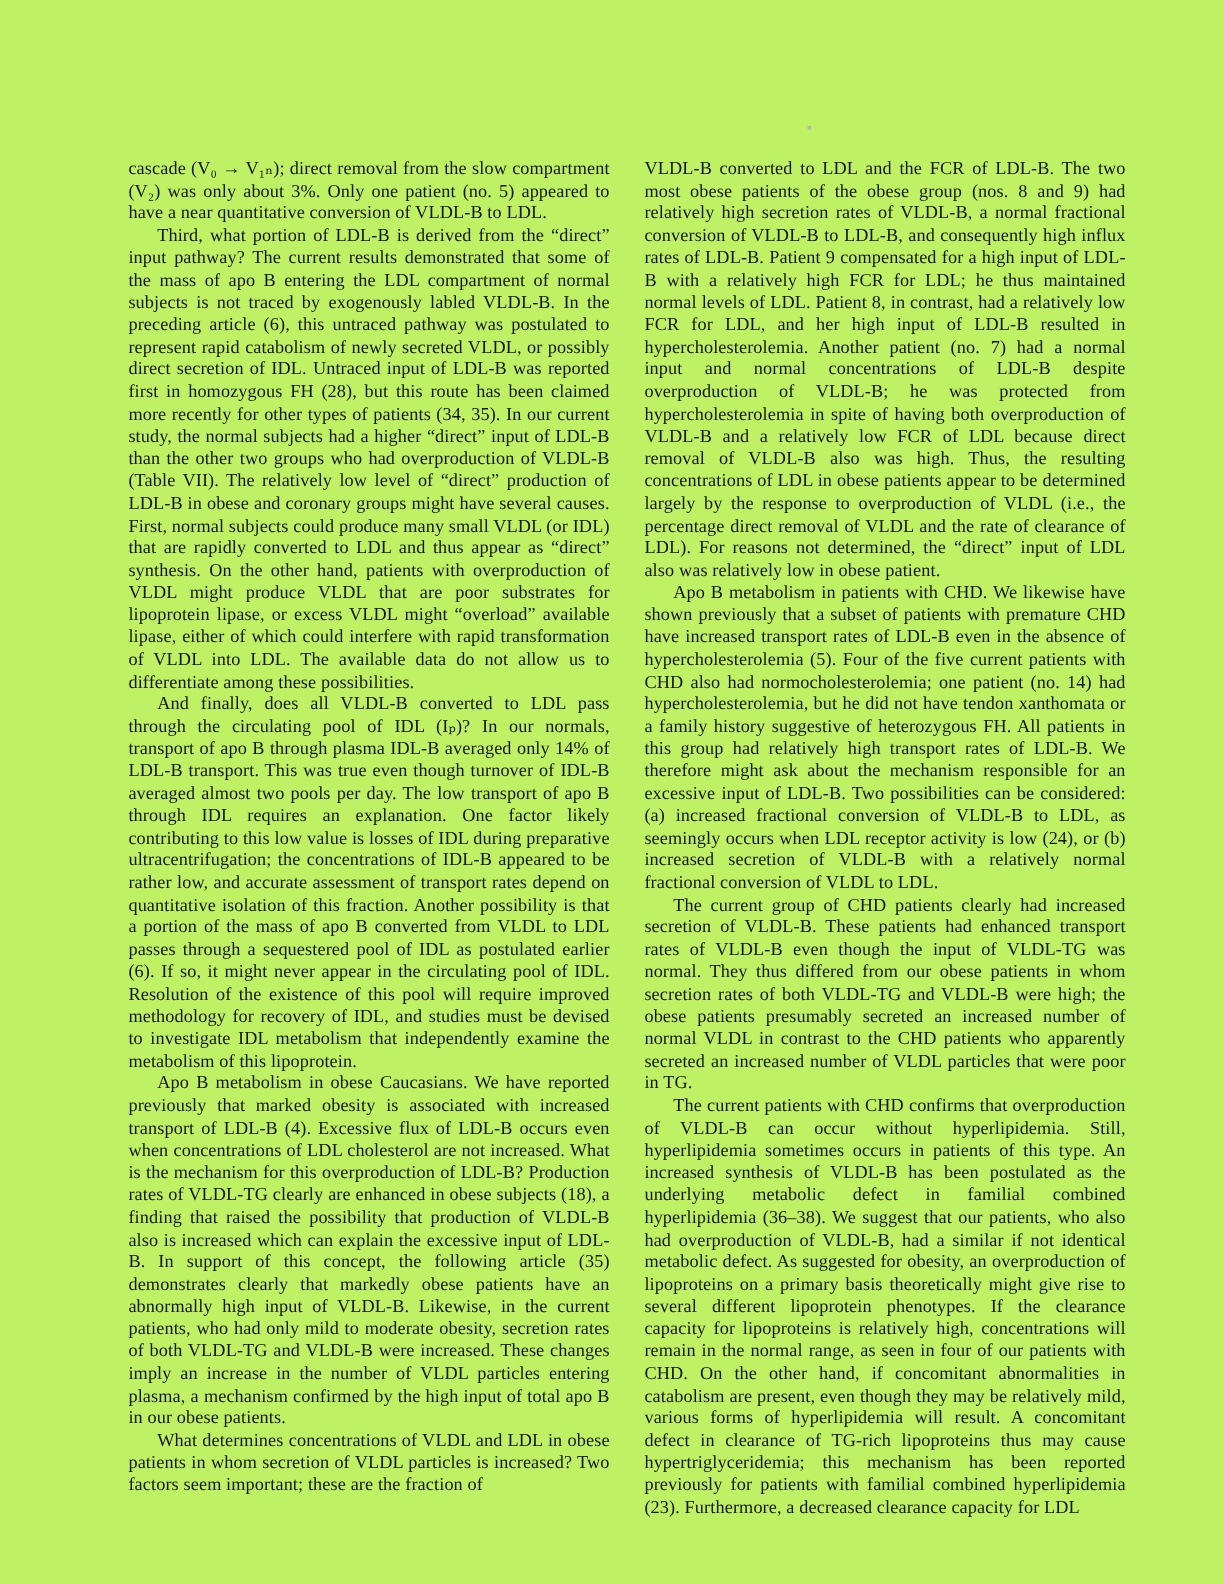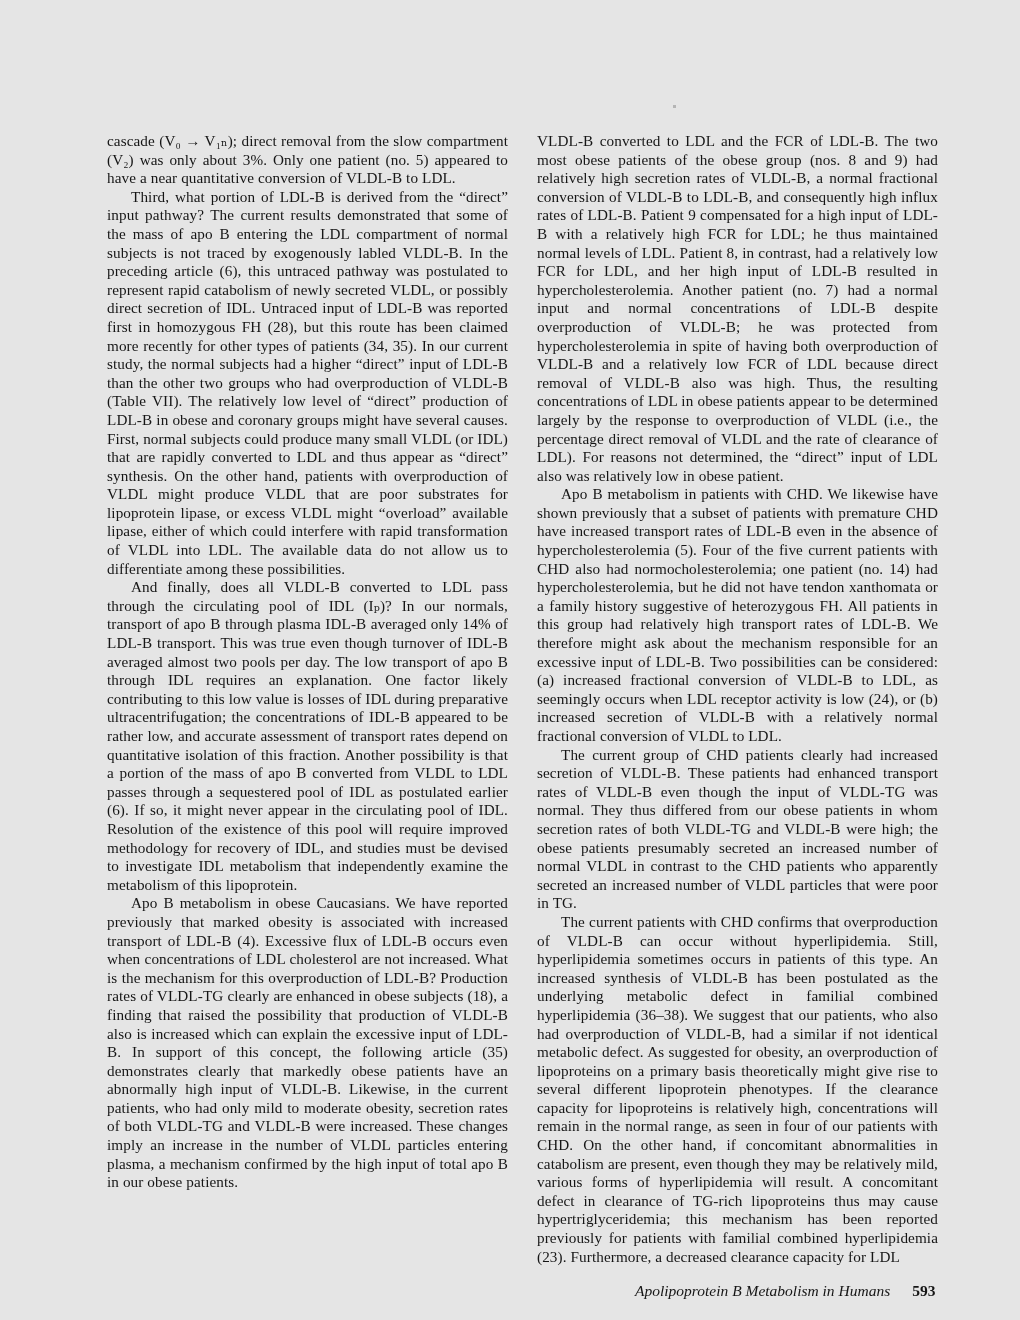--- a/index.html
+++ b/index.html
@@ -4,21 +4,21 @@
 <style>
   html, body {
     margin: 0;
     padding: 0;
     background: #ffffff;
   }
   .page {
     position: relative;
     width: 1020px;
     height: 1320px;
-    background: #e5e5e5;
+    background: #bef264;
     font-family: "Liberation Serif", "DejaVu Serif", serif;
     color: #151515;
     overflow: hidden;
   }
   .columns {
     position: absolute;
     left: 107px;
     top: 132px;
     width: 831px;
     display: flex;
@@ -71,28 +71,26 @@
 
   <div class="artifact"></div>
 
   <div class="columns">
 
     <div class="column">
       <p class="para noindent"><span class="lead-italic"></span><span>cascade (V₀ → V₁ₙ); direct removal from the slow compartment (V₂) was only about 3%. Only one patient (no. 5) appeared to have a near quantitative conversion of VLDL-B to LDL.</span></p>
       <p class="para"><span class="lead-italic"></span><span>Third, what portion of LDL-B is derived from the “direct” input pathway? The current results demonstrated that some of the mass of apo B entering the LDL compartment of normal subjects is not traced by exogenously labled VLDL-B. In the preceding article (6), this untraced pathway was postulated to represent rapid catabolism of newly secreted VLDL, or possibly direct secretion of IDL. Untraced input of LDL-B was reported first in homozygous FH (28), but this route has been claimed more recently for other types of patients (34, 35). In our current study, the normal subjects had a higher “direct” input of LDL-B than the other two groups who had overproduction of VLDL-B (Table VII). The relatively low level of “direct” production of LDL-B in obese and coronary groups might have several causes. First, normal subjects could produce many small VLDL (or IDL) that are rapidly converted to LDL and thus appear as “direct” synthesis. On the other hand, patients with overproduction of VLDL might produce VLDL that are poor substrates for lipoprotein lipase, or excess VLDL might “overload” available lipase, either of which could interfere with rapid transformation of VLDL into LDL. The available data do not allow us to differentiate among these possibilities.</span></p>
       <p class="para"><span class="lead-italic"></span><span>And finally, does all VLDL-B converted to LDL pass through the circulating pool of IDL (Iₚ)? In our normals, transport of apo B through plasma IDL-B averaged only 14% of LDL-B transport. This was true even though turnover of IDL-B averaged almost two pools per day. The low transport of apo B through IDL requires an explanation. One factor likely contributing to this low value is losses of IDL during preparative ultracentrifugation; the concentrations of IDL-B appeared to be rather low, and accurate assessment of transport rates depend on quantitative isolation of this fraction. Another possibility is that a portion of the mass of apo B converted from VLDL to LDL passes through a sequestered pool of IDL as postulated earlier (6). If so, it might never appear in the circulating pool of IDL. Resolution of the existence of this pool will require improved methodology for recovery of IDL, and studies must be devised to investigate IDL metabolism that independently examine the metabolism of this lipoprotein.</span></p>
       <p class="para"><span class="lead-italic">Apo B metabolism in obese Caucasians. </span><span>We have reported previously that marked obesity is associated with increased transport of LDL-B (4). Excessive flux of LDL-B occurs even when concentrations of LDL cholesterol are not increased. What is the mechanism for this overproduction of LDL-B? Production rates of VLDL-TG clearly are enhanced in obese subjects (18), a finding that raised the possibility that production of VLDL-B also is increased which can explain the excessive input of LDL-B. In support of this concept, the following article (35) demonstrates clearly that markedly obese patients have an abnormally high input of VLDL-B. Likewise, in the current patients, who had only mild to moderate obesity, secretion rates of both VLDL-TG and VLDL-B were increased. These changes imply an increase in the number of VLDL particles entering plasma, a mechanism confirmed by the high input of total apo B in our obese patients.</span></p>
+      <p class="para"><span class="lead-italic"></span><span>What determines concentrations of VLDL and LDL in obese patients in whom secretion of VLDL particles is increased? Two factors seem important; these are the fraction of</span></p>
     </div>
 
     <div class="column">
       <p class="para noindent"><span class="lead-italic"></span><span>VLDL-B converted to LDL and the FCR of LDL-B. The two most obese patients of the obese group (nos. 8 and 9) had relatively high secretion rates of VLDL-B, a normal fractional conversion of VLDL-B to LDL-B, and consequently high influx rates of LDL-B. Patient 9 compensated for a high input of LDL-B with a relatively high FCR for LDL; he thus maintained normal levels of LDL. Patient 8, in contrast, had a relatively low FCR for LDL, and her high input of LDL-B resulted in hypercholesterolemia. Another patient (no. 7) had a normal input and normal concentrations of LDL-B despite overproduction of VLDL-B; he was protected from hypercholesterolemia in spite of having both overproduction of VLDL-B and a relatively low FCR of LDL because direct removal of VLDL-B also was high. Thus, the resulting concentrations of LDL in obese patients appear to be determined largely by the response to overproduction of VLDL (i.e., the percentage direct removal of VLDL and the rate of clearance of LDL). For reasons not determined, the “direct” input of LDL also was relatively low in obese patient.</span></p>
       <p class="para"><span class="lead-italic">Apo B metabolism in patients with CHD. </span><span>We likewise have shown previously that a subset of patients with premature CHD have increased transport rates of LDL-B even in the absence of hypercholesterolemia (5). Four of the five current patients with CHD also had normocholesterolemia; one patient (no. 14) had hypercholesterolemia, but he did not have tendon xanthomata or a family history suggestive of heterozygous FH. All patients in this group had relatively high transport rates of LDL-B. We therefore might ask about the mechanism responsible for an excessive input of LDL-B. Two possibilities can be considered: (a) increased fractional conversion of VLDL-B to LDL, as seemingly occurs when LDL receptor activity is low (24), or (b) increased secretion of VLDL-B with a relatively normal fractional conversion of VLDL to LDL.</span></p>
       <p class="para"><span class="lead-italic"></span><span>The current group of CHD patients clearly had increased secretion of VLDL-B. These patients had enhanced transport rates of VLDL-B even though the input of VLDL-TG was normal. They thus differed from our obese patients in whom secretion rates of both VLDL-TG and VLDL-B were high; the obese patients presumably secreted an increased number of normal VLDL in contrast to the CHD patients who apparently secreted an increased number of VLDL particles that were poor in TG.</span></p>
       <p class="para"><span class="lead-italic"></span><span>The current patients with CHD confirms that overproduction of VLDL-B can occur without hyperlipidemia. Still, hyperlipidemia sometimes occurs in patients of this type. An increased synthesis of VLDL-B has been postulated as the underlying metabolic defect in familial combined hyperlipidemia (36–38). We suggest that our patients, who also had overproduction of VLDL-B, had a similar if not identical metabolic defect. As suggested for obesity, an overproduction of lipoproteins on a primary basis theoretically might give rise to several different lipoprotein phenotypes. If the clearance capacity for lipoproteins is relatively high, concentrations will remain in the normal range, as seen in four of our patients with CHD. On the other hand, if concomitant abnormalities in catabolism are present, even though they may be relatively mild, various forms of hyperlipidemia will result. A concomitant defect in clearance of TG-rich lipoproteins thus may cause hypertriglyceridemia; this mechanism has been reported previously for patients with familial combined hyperlipidemia (23). Furthermore, a decreased clearance capacity for LDL</span></p>
     </div>
 
   </div>
 
-  <div class="footer">
-    <span class="running-title">Apolipoprotein B Metabolism in Humans</span><span class="page-number">593</span>
-  </div>
 
 </div>
 
 </body></html>

